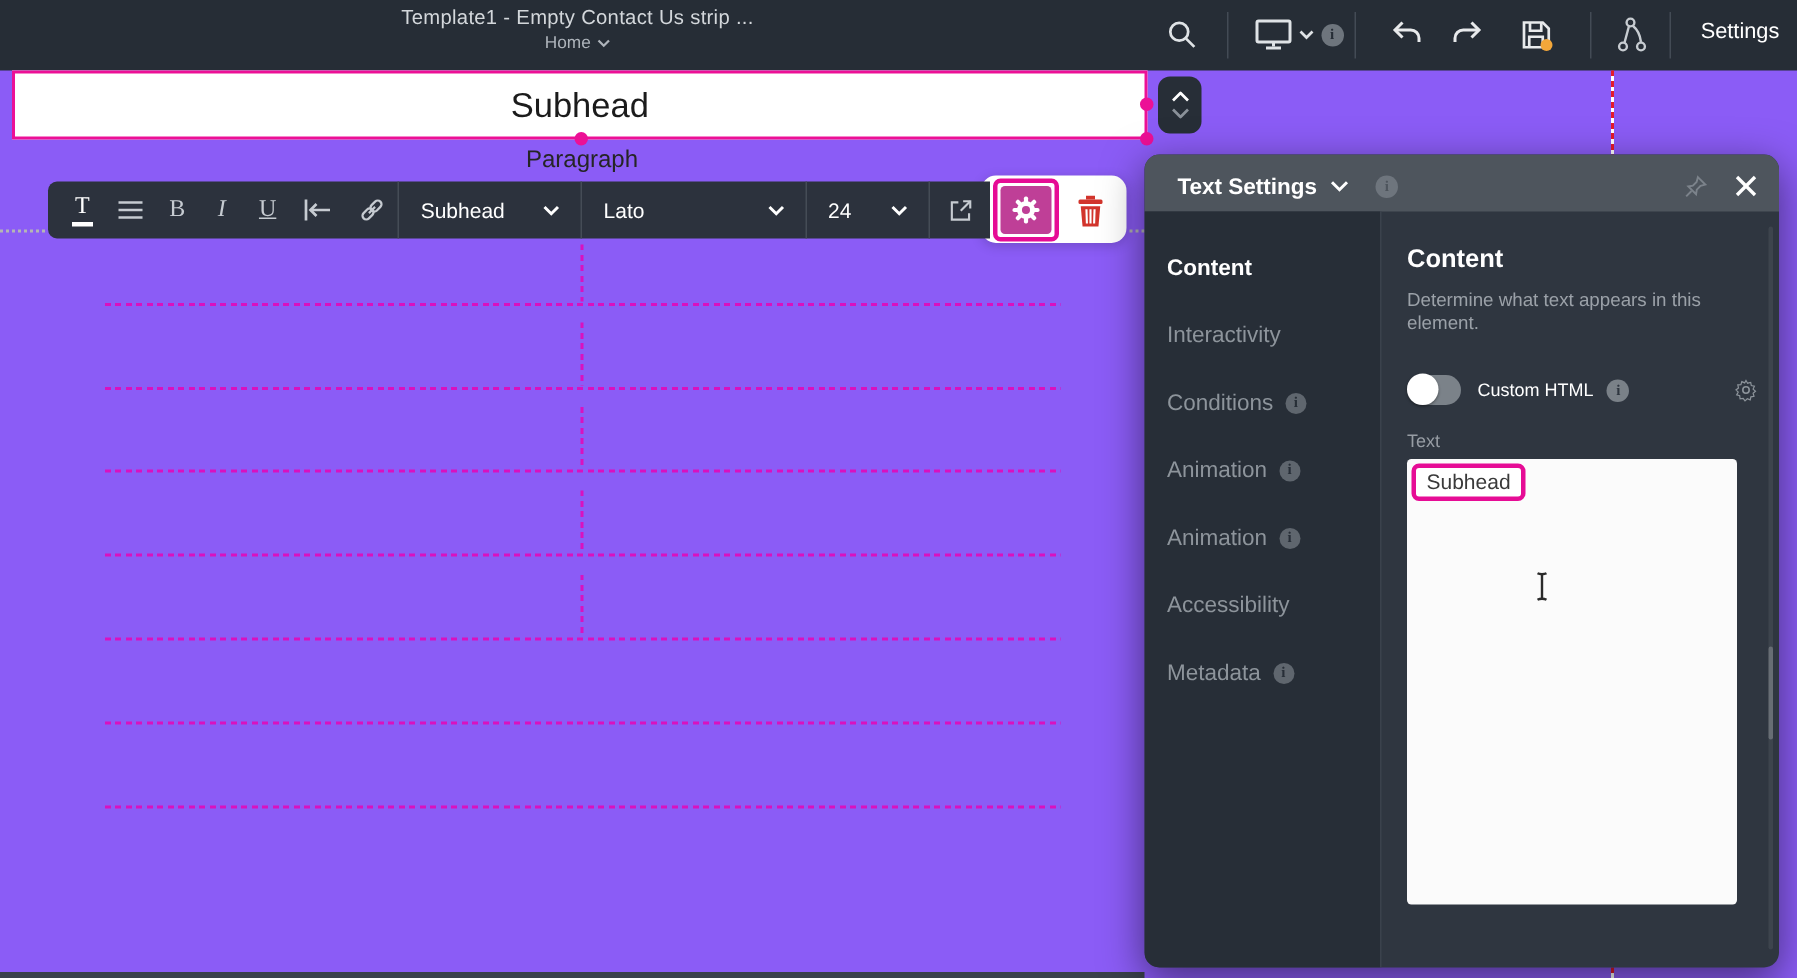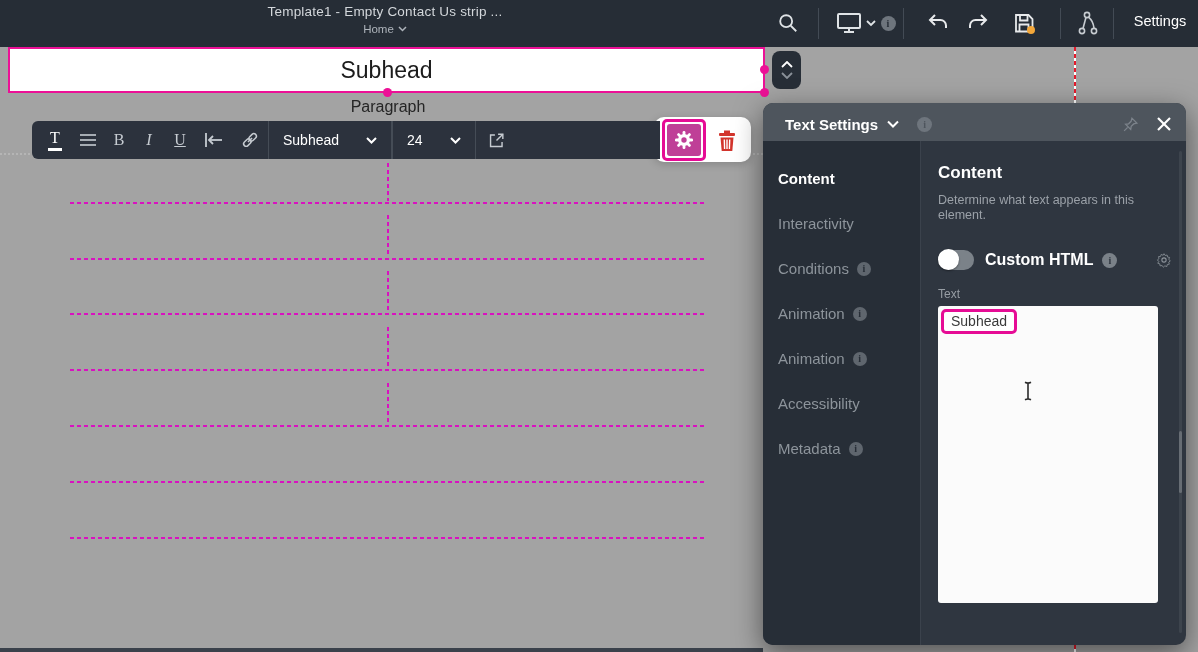--- a/index.html
+++ b/index.html
@@ -1,18 +1,18 @@
 <!DOCTYPE html>
 <html><head>
 <meta charset="utf-8">
 <style>
   * { margin:0; padding:0; box-sizing:border-box; }
   html,body { width:1198px; height:652px; overflow:hidden; background:#fff;
     font-family:"Liberation Sans","DejaVu Sans",sans-serif; }
-  #stage { position:relative; width:1198px; height:652px; background:#a3a3a3; }
+  #stage { position:relative; width:1198px; height:652px; background:#8b5cf6; }
 
   
   #topbar { position:absolute; left:0; top:0; width:1198px; height:47px; background:#262d36; }
   #tb-center { position:absolute; left:85px; top:4px; width:600px; text-align:center; }
   #tb-title { color:#d3d7db; font-size:13.5px; letter-spacing:.2px; }
   #tb-page { margin-top:2px; color:#aeb4bb; font-size:11.5px; display:inline-flex; align-items:center; gap:4px; cursor:pointer; }
   .tb-divider { position:absolute; top:8px; width:1px; height:31px; background:#434b55; }
   .tb-btn { position:absolute; top:6px; height:34px; display:flex; align-items:center; justify-content:center; cursor:pointer; background:none; border:none; }
   #tb-preview { position:absolute; top:13px; left:1122px; width:76px; text-align:center; color:#fff; font-size:14.5px; cursor:pointer; }
   .badge { display:inline-flex; width:15px; height:15px; border-radius:50%; background:#6e757d; color:#262d36;
@@ -64,21 +64,21 @@
   .nav-item { display:flex; align-items:center; gap:8px; margin-bottom:25px; font-size:15px; color:#8d949b; cursor:pointer; line-height:20px; }
   .nav-item.active { color:#fff; font-weight:bold; }
   .nav-item .badge { width:14px; height:14px; background:#5f666e; color:#272e37; }
   #p-content { position:absolute; left:158px; top:0; right:0; bottom:0; }
   #c-heading { position:absolute; left:17px; top:22px; color:#fff; font-size:17px; font-weight:bold; }
   #c-desc { position:absolute; left:17px; top:52px; width:208px; color:#9ba1a8; font-size:12.5px; line-height:15px; }
   #c-toggle-row { position:absolute; left:17px; top:108px; right:14px; height:22px; display:flex; align-items:center; }
   .toggle { width:36px; height:20px; border-radius:10px; background:#7b8289; position:relative; cursor:pointer; }
   .toggle .knob { position:absolute; left:0px; top:-1px; width:21px; height:21px; border-radius:50%; background:#fff;
     box-shadow:0 1px 2px rgba(0,0,0,.4); }
-  #c-toggle-label { margin-left:11px; color:#fff; font-size:16px; font-weight:bold; }
+  #c-toggle-label { margin-left:11px; color:#fff; font-size:12px; font-weight:normal; }
   #c-toggle-row .badge { margin-left:9px; background:#7a8188; color:#2f3640; }
   #c-gear { margin-left:auto; cursor:pointer; }
   #c-text-label { position:absolute; left:17px; top:146px; color:#979da4; font-size:12px; }
   #c-textarea { position:absolute; left:17px; top:165px; width:220px; height:297px; background:#fbfbfb; border-radius:3px; cursor:text; }
   #c-highlight { position:absolute; left:3px; top:3px; border:3px solid #e60c95; border-radius:5px; padding:1px 7px 2px 7px;
     font-size:14px; color:#3a3a3a; background:#fff; }
   #c-cursor { position:absolute; left:83px; top:73px; }
   #p-scroll { position:absolute; right:4px; top:10px; bottom:12px; width:3px; background:rgba(255,255,255,.07); border-radius:2px; }
   #p-scroll .thumb { position:absolute; left:0; width:3px; top:58%; height:62px; background:rgba(255,255,255,.22); border-radius:2px; }
 
@@ -239,20 +239,26 @@
     <div class="tl-div"></div>
 
     <div class="tl-dd" style="width:122px;">
       <span>Subhead</span>
       <svg width="11" height="7" viewBox="0 0 11 7">
           <polyline points="1,1 5.5,5.5 10,1" fill="none" stroke="#fff" stroke-width="2"></polyline>
         </svg>
     </div>
     <div class="tl-div"></div>
 
+    <div class="tl-dd" style="width:150px;">
+      <span>Lato</span>
+      <svg width="11" height="7" viewBox="0 0 11 7">
+          <polyline points="1,1 5.5,5.5 10,1" fill="none" stroke="#fff" stroke-width="2"></polyline>
+        </svg>
+    </div>
     <div class="tl-div"></div>
 
     <div class="tl-dd" style="width:82px;">
       <span>24</span>
       <svg width="11" height="7" viewBox="0 0 11 7">
           <polyline points="1,1 5.5,5.5 10,1" fill="none" stroke="#fff" stroke-width="2"></polyline>
         </svg>
     </div>
     <div class="tl-div"></div>
 

